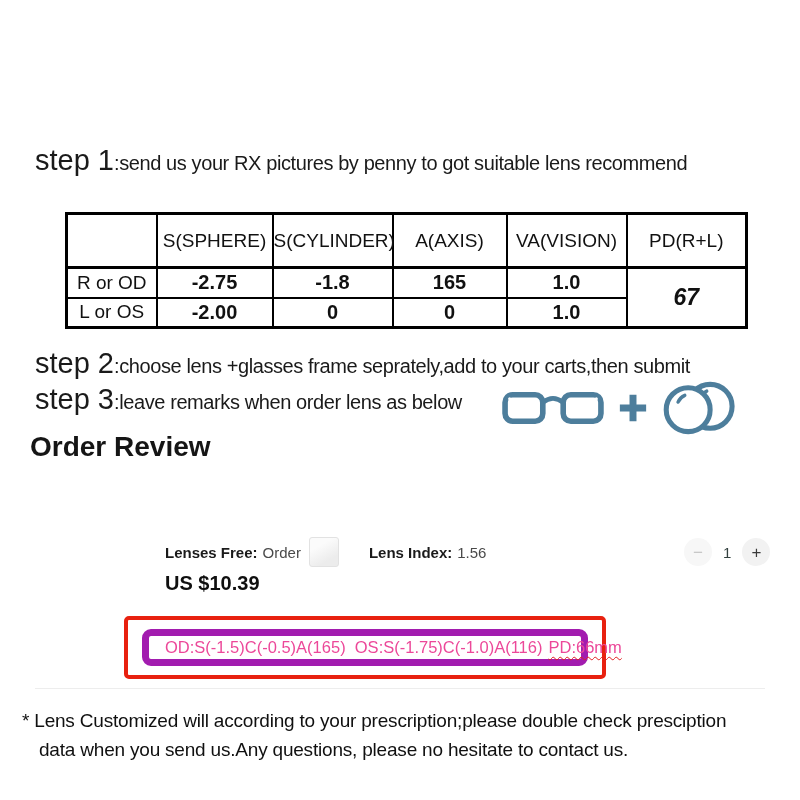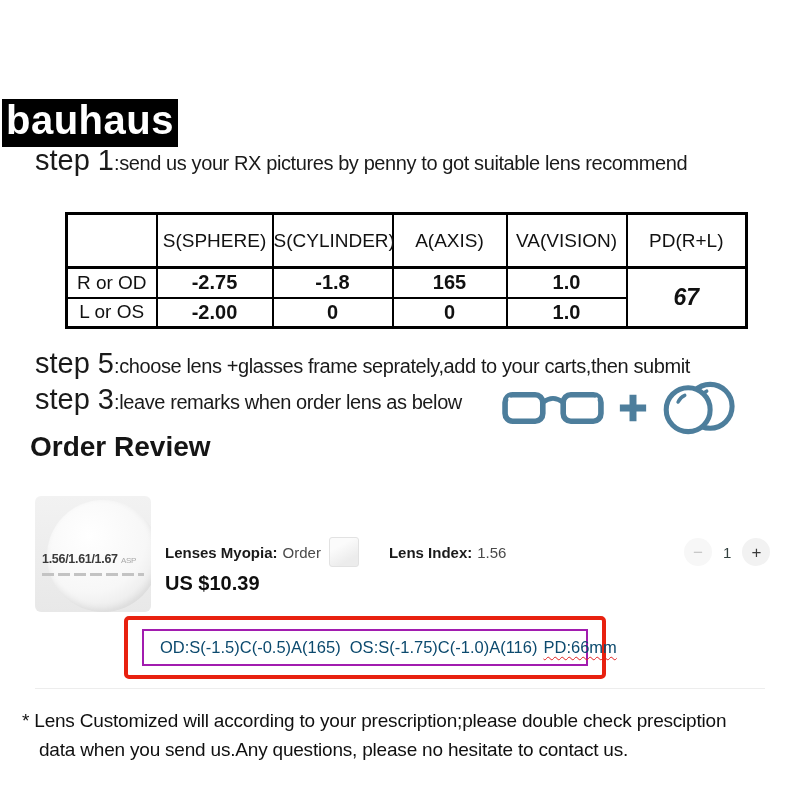--- a/index.html
+++ b/index.html
@@ -87,43 +87,40 @@
   .qty-minus { background:#f7f7f7; color:#c6c6c6; }
   .qty-plus  { background:#f2f2f2; color:#3a3a3a; }
   .qty-val { font-size:15px; color:#33413f; }
 
   .red-box {
     left:124px; top:616px; width:482px; height:63px;
     border:4px solid #e8210f; border-radius:5px; background:#fff; z-index:5;
   }
   .remark-field {
     position:absolute; left:14px; right:14px; top:9px; height:37px;
-    border:2px solid #a21caf; border-radius:0; background:#fff;
+    border:7px solid #a21caf; border-radius:9px; background:#fff;
     display:flex; align-items:center; padding-left:16px;
-    font-size:16.5px; color:#0c4a6e; white-space:pre;
+    font-size:16.5px; color:#ec4899; white-space:pre;
   }
   .remark-pd {
     margin-left:6px;
     text-decoration:underline wavy #e02020;
     text-decoration-thickness:1px; text-underline-offset:3px;
   }
 
   .divider { left:35px; top:688px; width:730px; height:1px; background:#ededed; }
 
   .footer { left:22px; top:706px; font-size:19px; letter-spacing:-0.2px; line-height:1.55; color:#101010; }
   .footer .l2 { padding-left:17px; }
 </style>
 </head>
 <body>
 
 <div id="page">
 
-  <div class="abs logo">
-      <span>bauhaus</span>
-    </div>
 
 
   <div class="abs step-line" id="step1">
     <span class="lbl">step 1</span><span class="txt">:send us your RX pictures by penny to got suitable lens recommend</span>
   </div>
 
   <table class="abs rx-table">
     <colgroup>
       <col style="width:90px">
         <col style="width:116px">
@@ -155,21 +152,21 @@
         <td class="rowlbl">L or OS</td>
         <td>-2.00</td>
         <td>0</td>
         <td>0</td>
         <td>1.0</td>
       </tr>
     </tbody>
   </table>
 
   <div class="abs step-line" id="step2">
-    <span class="lbl">step 5</span><span class="txt">:choose lens +glasses frame seprately,add to your carts,then submit</span>
+    <span class="lbl">step 2</span><span class="txt">:choose lens +glasses frame seprately,add to your carts,then submit</span>
   </div>
   <div class="abs step-line" id="step3">
     <span class="lbl">step 3</span><span class="txt">:leave remarks when order lens as below</span>
   </div>
 
   <div class="abs icons-row">
     <span>
       <svg width="102" height="42" viewBox="0 0 200 70" fill="none">
         <rect x="6" y="9" width="74" height="52" rx="15" stroke="#4d7e9c" stroke-width="11"></rect>
         <rect x="120" y="9" width="74" height="52" rx="15" stroke="#4d7e9c" stroke-width="11"></rect>
@@ -188,29 +185,23 @@
         <circle cx="57" cy="31" r="26" stroke="#4d7e9c" stroke-width="6" fill="#fff"></circle>
         <path d="M46 20 a14 14 0 0 1 7 -7" stroke="#4d7e9c" stroke-width="4" stroke-linecap="round" fill="none"></path>
         <circle cx="31" cy="35" r="26" stroke="#4d7e9c" stroke-width="6" fill="#fff"></circle>
         <path d="M19 26 a15 15 0 0 1 8 -8" stroke="#4d7e9c" stroke-width="4" stroke-linecap="round" fill="none"></path>
       </svg>
     </span>
   </div>
 
   <div class="abs order-review-title">Order Review</div>
 
-  <div class="abs prod-img">
-    <div class="lens-circle"></div>
-    <div class="img-caption"><span>1.56/1.61/1.67</span>
-      <span class="asp">ASP</span></div>
-    <div class="tiny-text"></div>
-  </div>
 
   <div class="abs meta-row">
-    <span class="mlabel">Lenses Myopia:</span>
+    <span class="mlabel">Lenses Free:</span>
     <span class="mvalue">Order</span>
     <span class="swatch"></span>
     <span class="mlabel gap">Lens Index:</span>
     <span class="mvalue">1.56</span>
   </div>
 
   <div class="abs price">US $10.39</div>
 
   <div class="abs shipping">
     <span class="link">Free Shipping</span><span> via ePacket  Estimated Delivery: on 12/31</span><span class="chev">›</span>

